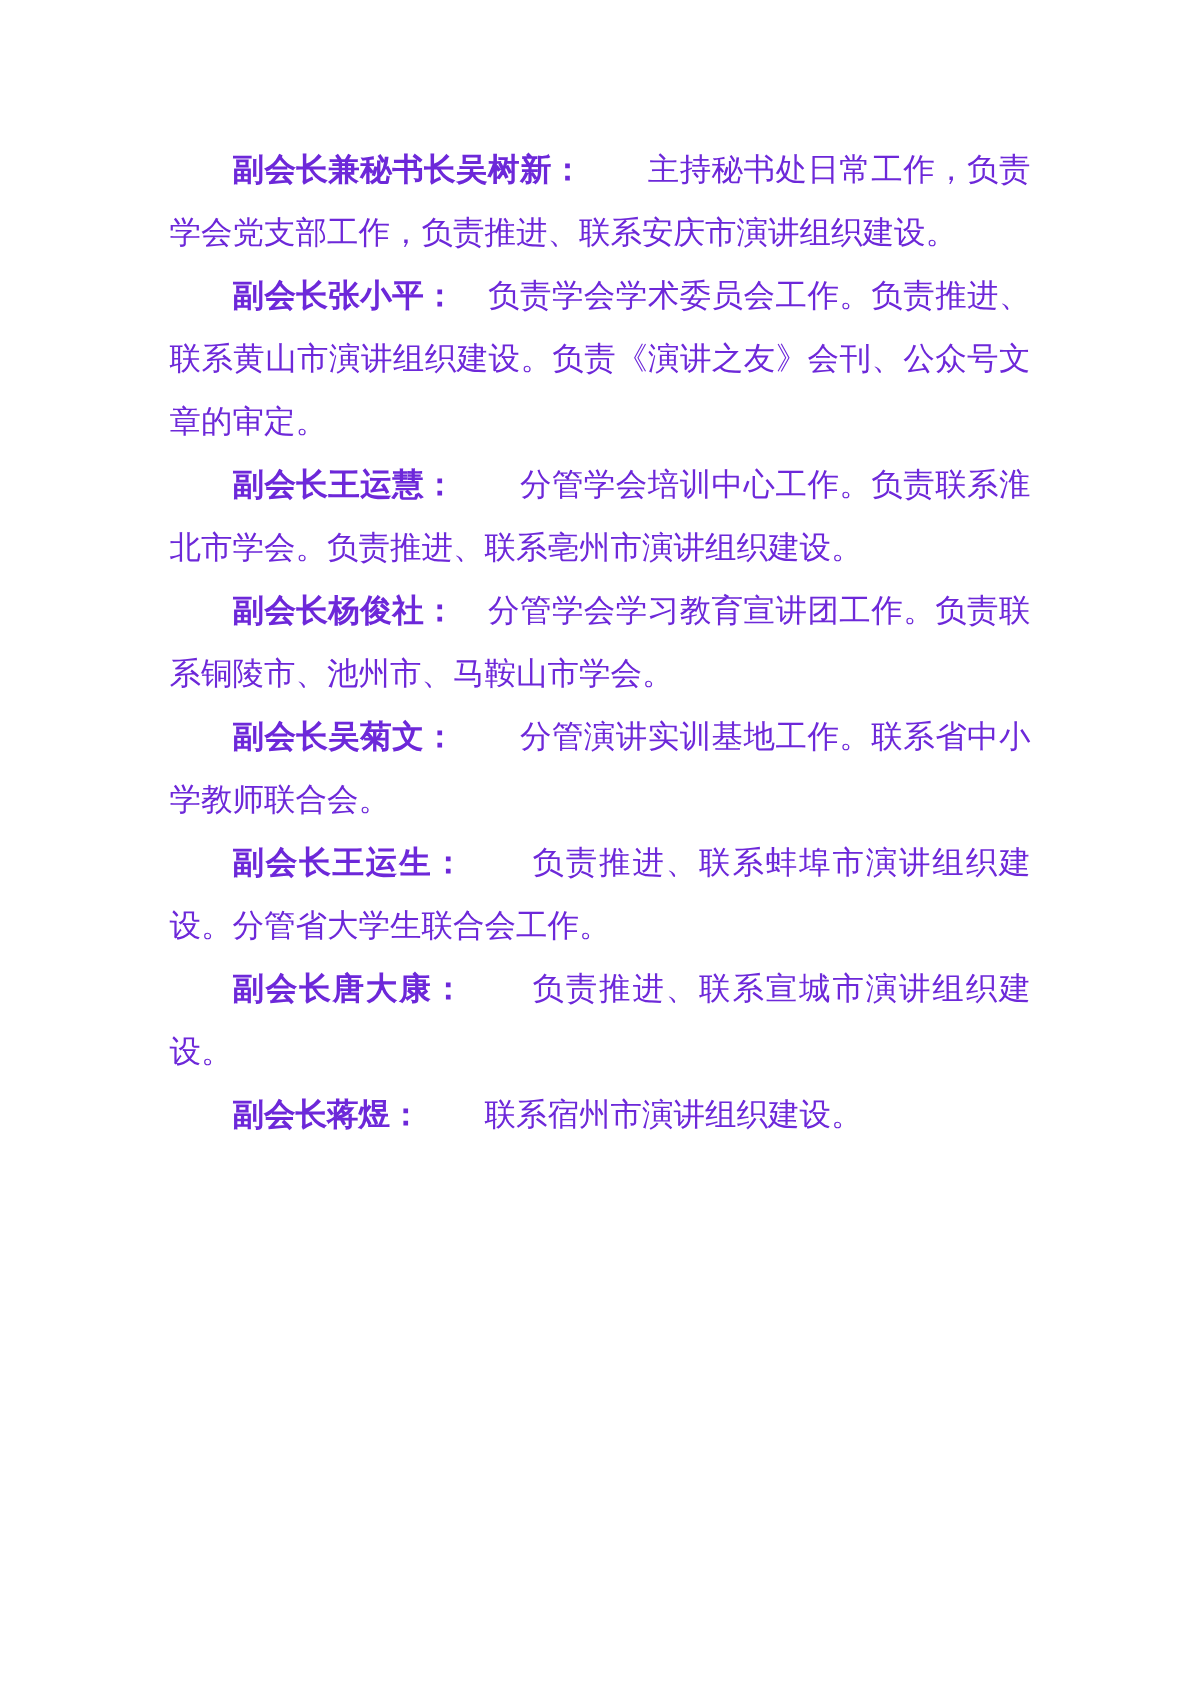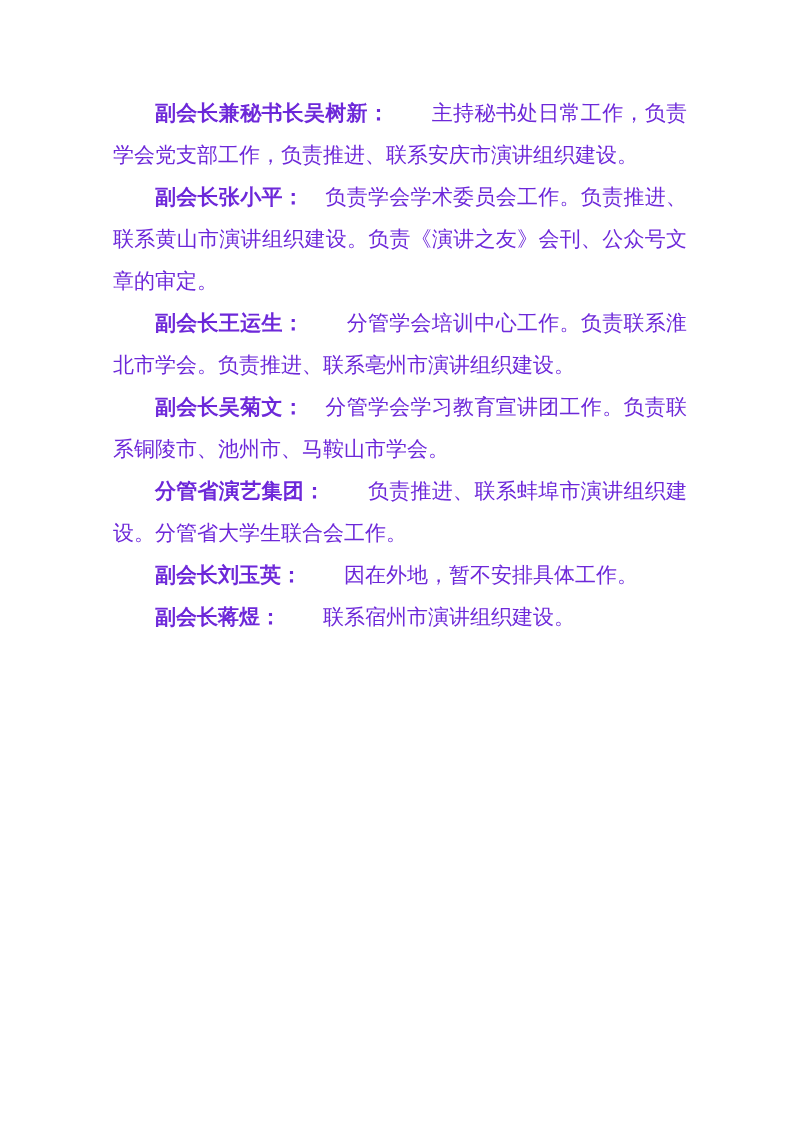--- a/index.html
+++ b/index.html
@@ -43,28 +43,29 @@
 <body>
 
 <div class="page">
   <div class="text-block">
 
     <p class="para"><span class="vp-name">副会长兼秘书长吴树新：</span><span class="vp-desc">　　主持秘书处日常工作，负责学会党支部工作，负责推进、联系安庆市演讲组织建设。</span></p>
 
 
     <p class="para"><span class="vp-name">副会长张小平：</span><span class="vp-desc">　负责学会学术委员会工作。负责推进、联系黄山市演讲组织建设。负责《演讲之友》会刊、公众号文章的审定。</span></p>
 
-    <p class="para"><span class="vp-name">副会长王运生：</span><span class="vp-desc">　　分管学会培训中心工作。负责联系淮北市学会。负责推进、联系亳州市演讲组织建设。</span></p>
+    <p class="para"><span class="vp-name">副会长王运慧：</span><span class="vp-desc">　　分管学会培训中心工作。负责联系淮北市学会。负责推进、联系亳州市演讲组织建设。</span></p>
 
-    <p class="para"><span class="vp-name">副会长吴菊文：</span><span class="vp-desc">　分管学会学习教育宣讲团工作。负责联系铜陵市、池州市、马鞍山市学会。</span></p>
+    <p class="para"><span class="vp-name">副会长杨俊社：</span><span class="vp-desc">　分管学会学习教育宣讲团工作。负责联系铜陵市、池州市、马鞍山市学会。</span></p>
 
+    <p class="para"><span class="vp-name">副会长吴菊文：</span><span class="vp-desc">　　分管演讲实训基地工作。联系省中小学教师联合会。</span></p>
 
-    <p class="para"><span class="vp-name">分管省演艺集团：</span><span class="vp-desc">　　负责推进、联系蚌埠市演讲组织建设。分管省大学生联合会工作。</span></p>
+    <p class="para"><span class="vp-name">副会长王运生：</span><span class="vp-desc">　　负责推进、联系蚌埠市演讲组织建设。分管省大学生联合会工作。</span></p>
+
+    <p class="para"><span class="vp-name">副会长唐大康：</span><span class="vp-desc">　　负责推进、联系宣城市演讲组织建设。</span></p>
 
 
 
-
-    <p class="para"><span class="vp-name">副会长刘玉英：</span><span class="vp-desc">　　因在外地，暂不安排具体工作。</span></p>
 
     <p class="para"><span class="vp-name">副会长蒋煜：</span><span class="vp-desc">　　联系宿州市演讲组织建设。</span></p>
 
   </div>
 </div>
 
 </body></html>

